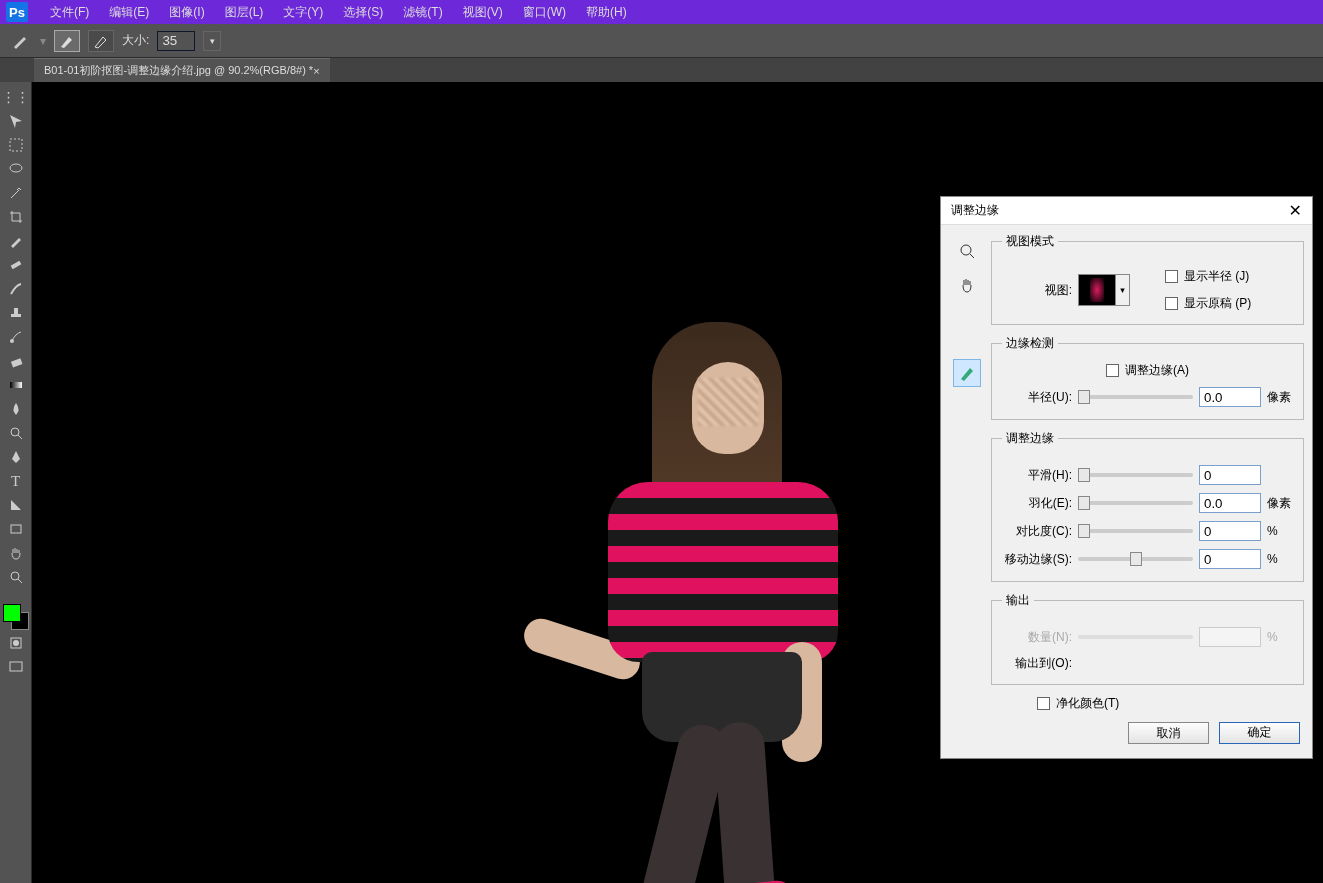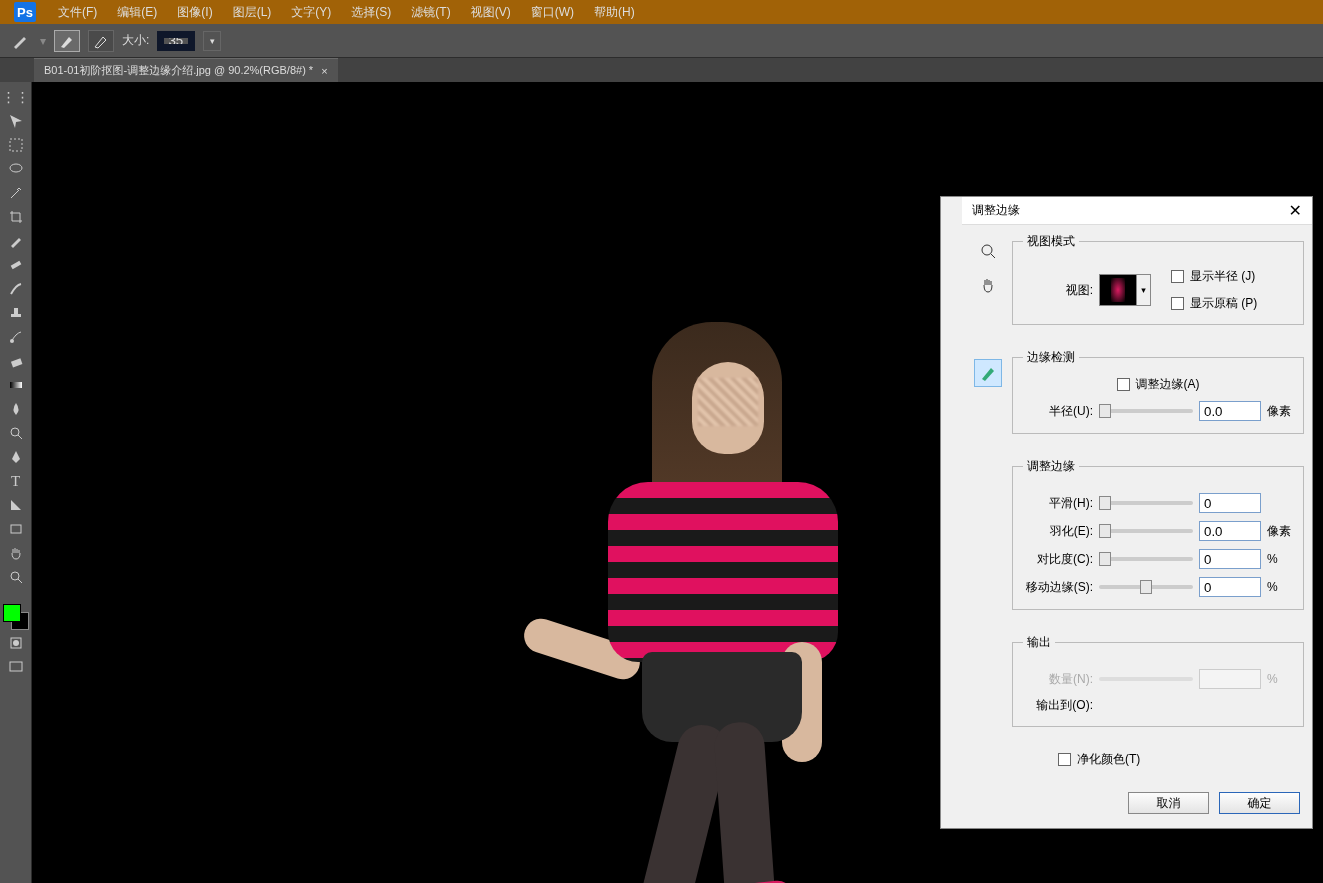--- a/index.html
+++ b/index.html
@@ -1,33 +1,33 @@
 <!DOCTYPE html>
 <html><head>
 <meta charset="utf-8">
 <style>
 * { margin: 0; padding: 0; box-sizing: border-box; font-family: "Microsoft YaHei", sans-serif; }
 body { background: #535353; width: 1323px; height: 883px; overflow: hidden; font-size: 12px; color: #ddd; }
 
 
-.menubar { height: 24px; background: #a16207; display: flex; align-items: center; padding-left: 14px; }
+.menubar { height: 24px; background: #6d28d9; display: flex; align-items: center; padding-left: 6px; }
 .ps-logo { width: 22px; height: 20px; background: #1473e6; color: #fff; font-weight: bold; font-size: 13px; display: flex; align-items: center; justify-content: center; border-radius: 2px; margin-right: 12px; }
 .menu-item { padding: 2px 10px; cursor: pointer; }
 
 
 .options-bar { height: 34px; background: #535353; border-bottom: 1px solid #2c2c2c; display: flex; align-items: center; padding-left: 8px; gap: 8px; }
 .opt-btn { width: 26px; height: 22px; background: #4a4a4a; border: 1px solid #666; display: flex; align-items: center; justify-content: center; }
 .opt-btn.active { background: #6a6a6a; border-color: #aaa; }
 .opt-label { color: #ddd; }
-.num-input { width: 38px; height: 20px; background: #535353; border: 7px solid #0f172a; color: #ddd; padding: 0 4px; }
+.num-input { width: 38px; height: 20px; background: #535353; border: 1px solid #0f172a; color: #ddd; padding: 0 4px; }
 .dd-arrow { width: 18px; height: 20px; background: #535353; border: 1px solid #666; display: flex; align-items: center; justify-content: center; font-size: 9px; }
 
 
 .tab-strip { height: 24px; background: #424242; display: flex; align-items: stretch; padding-left: 34px; }
-.doc-tab { background: #535353; border-top: 1px solid #6a6a6a; padding: 0 10px; display: flex; align-items: center; gap: 8px; font-size: 11px; color: #ddd; }
+.doc-tab { background: #535353; border-top: 1px solid #6a6a6a; padding: 0 10px; display: flex; align-items: center; font-size: 11px; color: #ddd; }
 .tab-close { font-size: 11px; cursor: pointer; }
 
 
 .body-area { display: flex; height: calc(883px - 24px - 34px - 24px); }
 
 
 .toolbox { width: 32px; background: #535353; border-right: 1px solid #2c2c2c; display: flex; flex-direction: column; align-items: center; padding-top: 4px; gap: 2px; }
 .tool { width: 24px; height: 22px; display: flex; align-items: center; justify-content: center; color: #ccc; font-size: 14px; cursor: pointer; }
 .color-swatches { margin-top: 6px; position: relative; width: 26px; height: 26px; }
 .fg-color { position: absolute; top: 0; left: 0; width: 18px; height: 18px; background: #00ff00; border: 1px solid #000; }
@@ -42,49 +42,49 @@
 .face-blur { position: absolute; top: 56px; left: 186px; width: 60px; height: 48px; background: repeating-linear-gradient(45deg,#c9a88f 0 4px,#e2c4ab 4px 8px); filter: blur(1px); }
 .shirt { position: absolute; top: 160px; left: 96px; width: 230px; height: 180px; background: repeating-linear-gradient(#e0115f 0 16px,#1a1a1a 16px 32px); border-radius: 40px 40px 30px 30px; }
 .skirt { position: absolute; top: 330px; left: 130px; width: 160px; height: 90px; background: #2a2a2a; border-radius: 10px 10px 30px 30px; }
 .leg1 { position: absolute; top: 400px; left: 140px; width: 50px; height: 260px; background: #3a3232; border-radius: 24px; transform: rotate(14deg); }
 .leg2 { position: absolute; top: 400px; left: 210px; width: 50px; height: 260px; background: #3a3232; border-radius: 24px; transform: rotate(-4deg); }
 .sock1 { position: absolute; top: 560px; left: 225px; width: 60px; height: 100px; background: #d81b60; border-radius: 16px; transform: rotate(-6deg); }
 .arm1 { position: absolute; top: 310px; left: 10px; width: 120px; height: 34px; background: #d8b89e; border-radius: 20px; transform: rotate(18deg); }
 .arm2 { position: absolute; top: 320px; left: 270px; width: 40px; height: 120px; background: #d8b89e; border-radius: 20px; }
 
 
-.dialog { position: absolute; left: 940px; top: 196px; width: 373px; background: #f0f0f0; border: 1px solid #888; box-shadow: 3px 3px 8px rgba(0,0,0,.4); color: #000; font-size: 12px; padding-left: 21px; }
+.dialog { position: absolute; left: 940px; top: 196px; width: 373px; background: #f0f0f0; border: 1px solid #888; box-shadow: 3px 3px 8px rgba(0,0,0,.4); color: #000; font-size: 12px; }
 .dlg-title { height: 28px; display: flex; align-items: center; justify-content: space-between; padding: 0 10px; border-bottom: 1px solid #ddd; background: #fff; }
 .dlg-close { font-size: 16px; cursor: pointer; }
 .dlg-body { display: flex; padding: 8px 8px 10px 8px; gap: 6px; }
 .dlg-left { width: 36px; display: flex; flex-direction: column; gap: 6px; align-items: center; padding-top: 4px; }
 .dlg-lbtn { width: 28px; height: 28px; border: 1px solid transparent; display: flex; align-items: center; justify-content: center; }
 .dlg-lbtn.sel { background: #cfe8ff; border-color: #7eb7e6; }
-.dlg-right { flex: 1; display: flex; flex-direction: column; gap: 24px; }
+.dlg-right { flex: 1; display: flex; flex-direction: column; gap: 10px; }
 
 fieldset { border: 1px solid #bbb; padding: 10px 10px 12px 10px; }
 legend { padding: 0 4px; }
 .row { display: flex; align-items: center; gap: 6px; margin-top: 8px; }
 .row:first-child { margin-top: 0; }
 .row-label { width: 70px; text-align: right; }
 .slider { flex: 1; height: 4px; background: #ccc; position: relative; border-radius: 2px; }
 .thumb { position: absolute; top: -5px; width: 12px; height: 14px; background: #e8e8e8; border: 1px solid #888; }
 .val-input { width: 62px; height: 20px; border: 1px solid #7a9fcc; padding: 0 4px; background: #fff; }
 .val-input.dis { border-color: #ccc; background: #f4f4f4; color: #aaa; }
 .unit { width: 26px; }
 .chk { width: 13px; height: 13px; border: 1px solid #666; background: #fff; display: inline-block; }
 .chk-row { display: flex; align-items: center; gap: 6px; justify-content: center; }
-.chk-row.left { justify-content: flex-start; }
+.chk-row.left { justify-content: flex-start; margin-left: 15px; }
 .view-thumb { width: 38px; height: 32px; background: #000; border: 1px solid #888; display: flex; align-items: center; justify-content: center; }
 .view-thumb-inner { width: 14px; height: 24px; background: radial-gradient(#d81b60,#000); }
 .view-dd { width: 14px; height: 32px; border: 1px solid #888; border-left: none; display: flex; align-items: center; justify-content: center; font-size: 9px; }
 .sel-box { flex: 1; height: 22px; border: 1px solid #888; background: #fff; display: flex; align-items: center; justify-content: space-between; padding: 0 6px; }
 .btn-row { display: flex; justify-content: flex-end; gap: 10px; padding: 0 4px 4px 0; }
 .dlg-btn { width: 81px; height: 22px; border: 1px solid #888; background: linear-gradient(#fdfdfd,#e4e4e4); text-align: center; line-height: 20px; cursor: pointer; }
-.dlg-btn.primary { border: 1px solid #2a66b8; }
+.dlg-btn.primary { border: 1px solid #2a66b8; font-family: Liberation Mono, monospace; }
 .remember { display: flex; align-items: center; gap: 6px; padding-left: 46px; }
 
 svg { display: block; }
 </style>
 </head>
 <body>
 
 <div class="menubar">
   <div class="ps-logo">Ps</div>
   <div class="menu-item">文件(F)</div>

